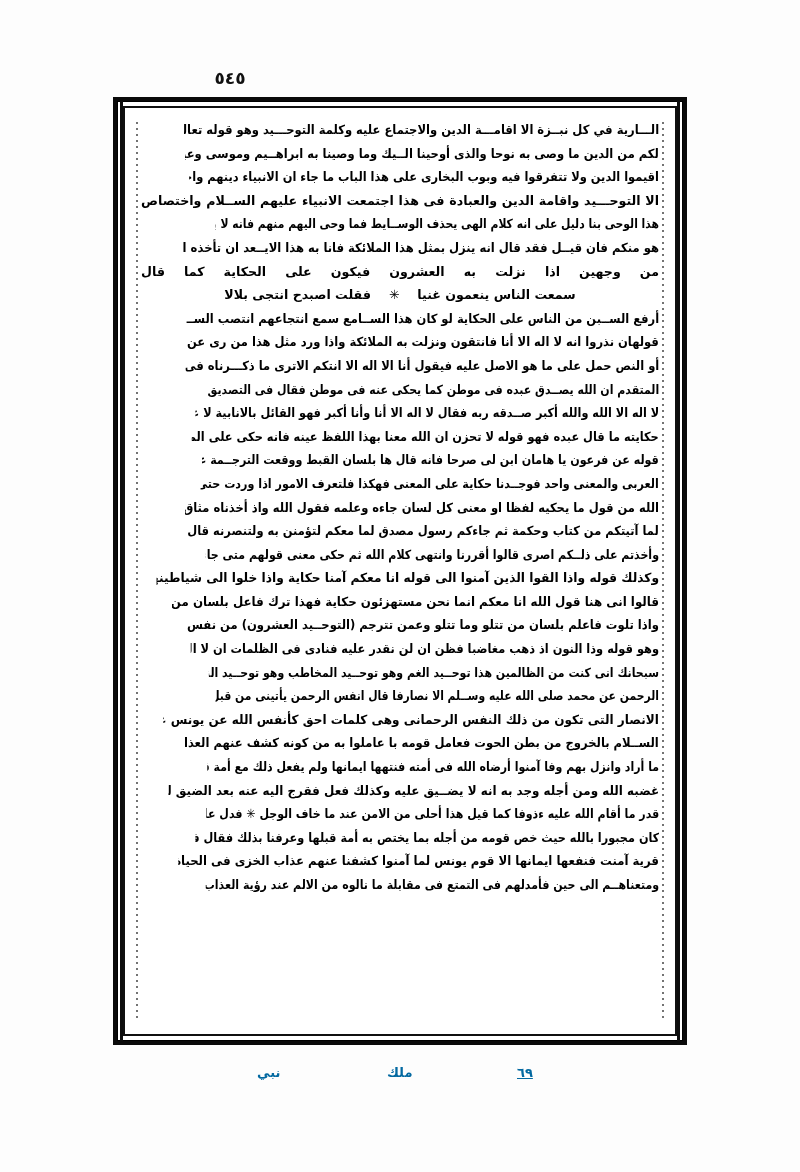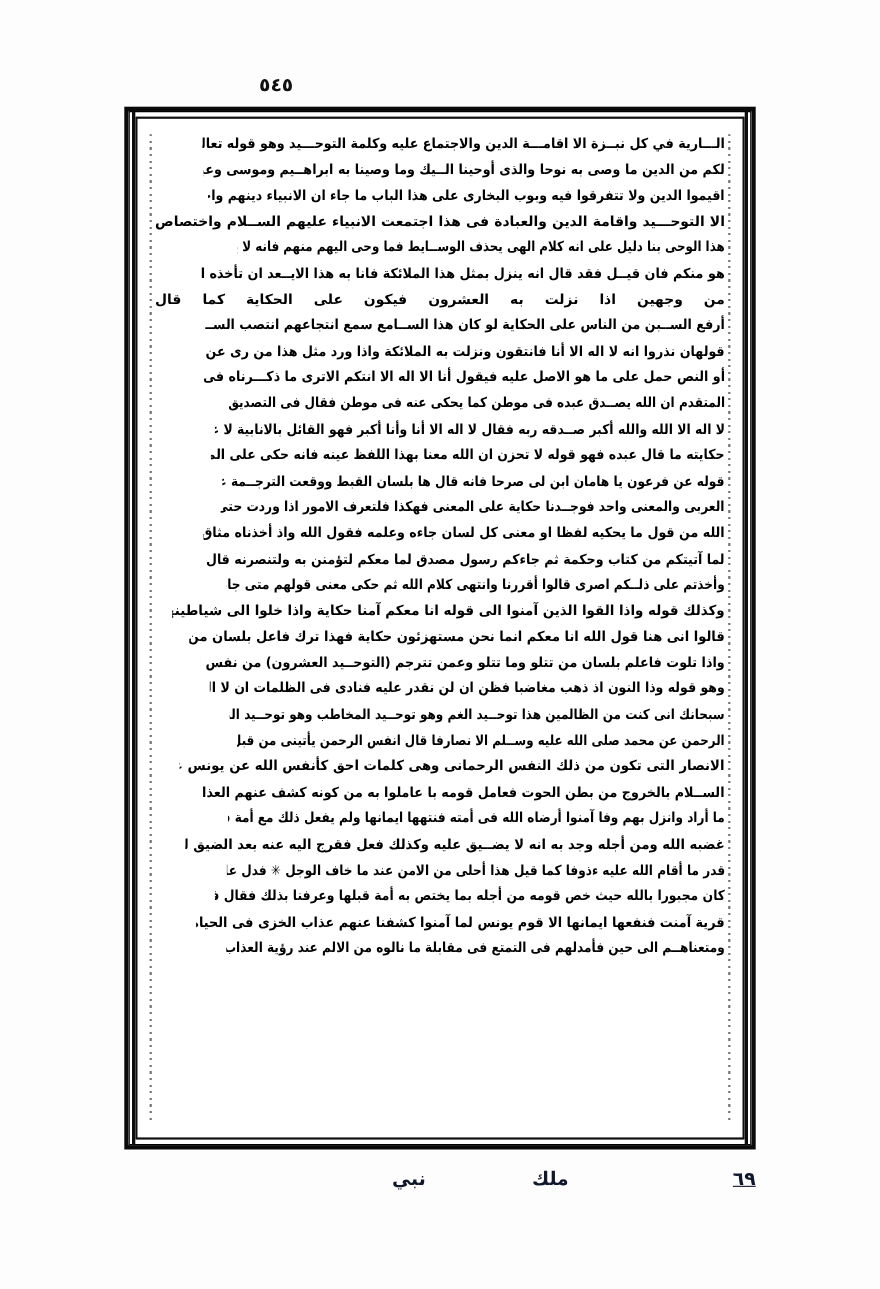--- a/index.html
+++ b/index.html
@@ -27,21 +27,20 @@
     top: 68px;
     left: 0;
     width: 460px;
     text-align: center;
     font-family: "DejaVu Sans", sans-serif;
     font-size: 17px;
     font-weight: 700;
     color: #111111;
     letter-spacing: 0.5px;
     direction: rtl;
-    padding-left: 21px;
   }
 
   
   .frame-outer {
     position: absolute;
     left: 113px;
     top: 97px;
     width: 574px;
     height: 948px;
     border: 4px solid #0a0a0a;
@@ -130,24 +129,24 @@
     width: 574px;
     height: 34px;
     direction: rtl;
     display: flex;
     align-items: center;
     justify-content: flex-start;
     gap: 0;
   }
   .footer .cell {
     font-family: "DejaVu Sans", sans-serif;
-    font-size: 17px;
-    font-weight: 700;
-    color: #0f172a;
-    text-align: right;
+    font-size: 13px;
+    font-weight: 700;
+    color: #0369a1;
+    text-align: left;
   }
   .footer .cell-num   { width: 170px; text-decoration: underline; }
   .footer .cell-mid   { width: 130px; }
   .footer .cell-end   { width: 130px; }
 
   
   .speckle {
     position: absolute;
     top: 14px;
     bottom: 14px;
@@ -179,20 +178,21 @@
       <div class="speckle right"></div>
 
       <div class="textblock" id="textblock">
           <div class="line justify" style="transform: scaleX(0.917);">الـــارية في كل نبــزة الا اقامـــة الدين والاجتماع عليه وكلمة التوحـــيد وهو قوله تعالى شرع</div>
           <div class="line justify" style="transform: scaleX(0.915);">لكم من الدين ما وصى به نوحا والذى أوحينا الــيك وما وصينا به ابراهــيم وموسى وعيسى ان</div>
           <div class="line justify" style="transform: scaleX(0.907);">اقيموا الدين ولا تتفرقوا فيه وبوب البخارى على هذا الباب ما جاء ان الانبياء دينهم واحد وليس</div>
           <div class="line justify" style="transform: scaleX(1);">الا التوحـــيد واقامة الدين والعبادة فى هذا اجتمعت الانبياء عليهم الســلام واختصاص</div>
           <div class="line justify" style="transform: scaleX(0.856);">هذا الوحى بنا دليل على انه كلام الهى يحذف الوســايط فما وحى اليهم منهم فانه لا يقول انا الامن</div>
           <div class="line justify" style="transform: scaleX(0.92);">هو منكم فان قيــل فقد قال انه ينزل بمثل هذا الملائكة فانا به هذا الايــعد ان تأخذه الرســل</div>
           <div class="line justify" style="transform: scaleX(1);">من وجهين اذا نزلت به العشرون فيكون على الحكاية كما قال</div>
+          <div class="line verse"><span class="hemi">سمعت الناس ينعمون غنيا</span><span class="sep">✳</span><span class="hemi">فقلت اصبدح انتجى بلالا</span></div>
           <div class="line justify" style="transform: scaleX(0.912);">أرفع الســبن من الناس على الحكاية لو كان هذا الســامع سمع انتجاعهم انتصب الســين فهذا</div>
           <div class="line justify" style="transform: scaleX(0.915);">قولهان نذروا انه لا اله الا أنا فانتقون ونزلت به الملائكة واذا ورد مثل هذا من رى عن القرائن</div>
           <div class="line justify" style="transform: scaleX(0.914);">أو النص حمل على ما هو الاصل عليه فيقول أنا الا اله الا انتكم الاترى ما ذكـــرناه فى الحديث</div>
           <div class="line justify" style="transform: scaleX(0.871);">المتقدم ان الله يصــدق عبده فى موطن كما يحكى عنه فى موطن فقال فى التصديق اذ قال العبد</div>
           <div class="line justify" style="transform: scaleX(0.895);">لا اله الا الله والله أكبر صــدقه ربه فقال لا اله الا أنا وأنا أكبر فهو القائل بالانابية لا غير ✳ وأما</div>
           <div class="line justify" style="transform: scaleX(0.902);">حكايته ما قال عبده فهو قوله لا تحزن ان الله معنا بهذا اللفظ عينه فانه حكى على المعنى مثل</div>
           <div class="line justify" style="transform: scaleX(0.882);">قوله عن فرعون يا هامان ابن لى صرحا فانه قال ها بلسان القبط ووقعت الترجــمة عنه باللسان</div>
           <div class="line justify" style="transform: scaleX(0.885);">العربى والمعنى واحد فوجــدنا حكاية على المعنى فهكذا فلتعرف الامور اذا وردت حتى تعلم قول</div>
           <div class="line justify" style="transform: scaleX(0.915);">الله من قول ما يحكيه لفظا او معنى كل لسان جاءه وعلمه فقول الله واذ أخذناه مثاق النبيين</div>
           <div class="line justify" style="transform: scaleX(0.91);">لما آتيتكم من كتاب وحكمة ثم جاءكم رسول مصدق لما معكم لتؤمنن به ولتنصرنه قال أأقررتم</div>

